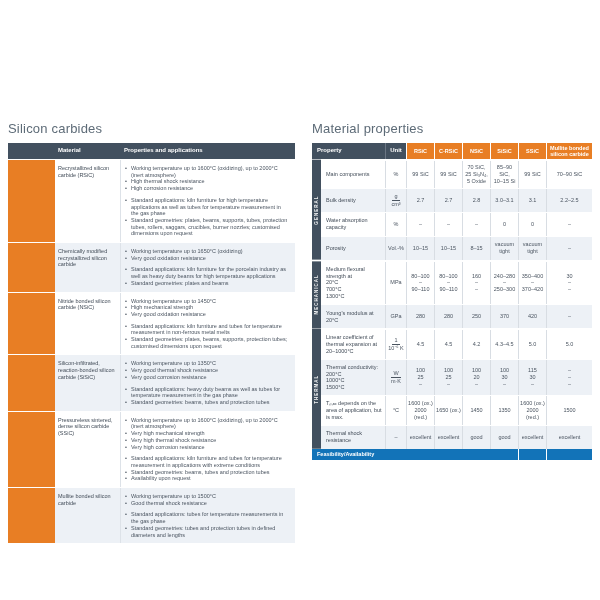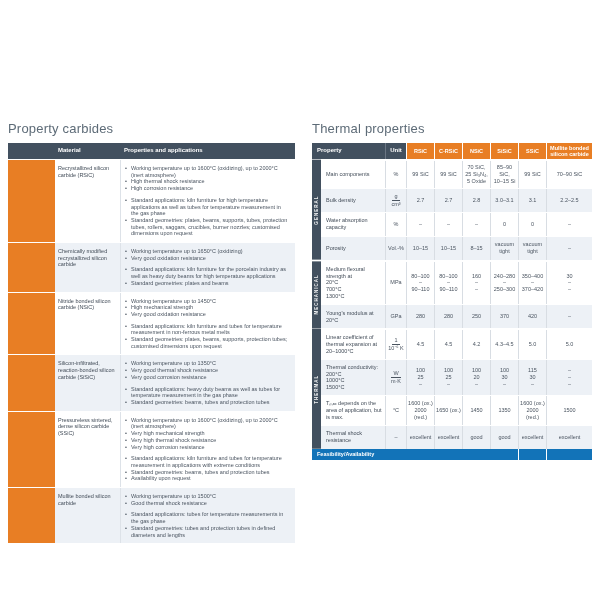--- a/index.html
+++ b/index.html
@@ -47,22 +47,22 @@
   .mp-frac-bot { padding: 0 2px; }
 
   .mp-footer { position: relative; display: flex; align-items: center; background: #1273b8; color: #fff; height: 11px; font-size: 5.5px; font-weight: bold; padding-left: 5px; }
   .mp-footer .sep1, .mp-footer .sep2 { position: absolute; top: 0; width: 1px; height: 100%; background: #fff; }
   .mp-footer .sep1 { left: 206px; }
   .mp-footer .sep2 { left: 234px; }
 </style>
 </head>
 <body>
 
-<div class="title" id="left-title">Property carbides</div>
-<div class="title" id="right-title">Thermal properties</div>
+<div class="title" id="left-title">Silicon carbides</div>
+<div class="title" id="right-title">Material properties</div>
 
 <div class="sc-table">
   <div class="sc-header">
     <div class="sc-h1"></div>
     <div class="sc-h2">Material</div>
     <div class="sc-h3">Properties and applications</div>
   </div>
   <div id="sc-body">
       <div class="sc-row">
         <div class="sc-stripe"></div>

